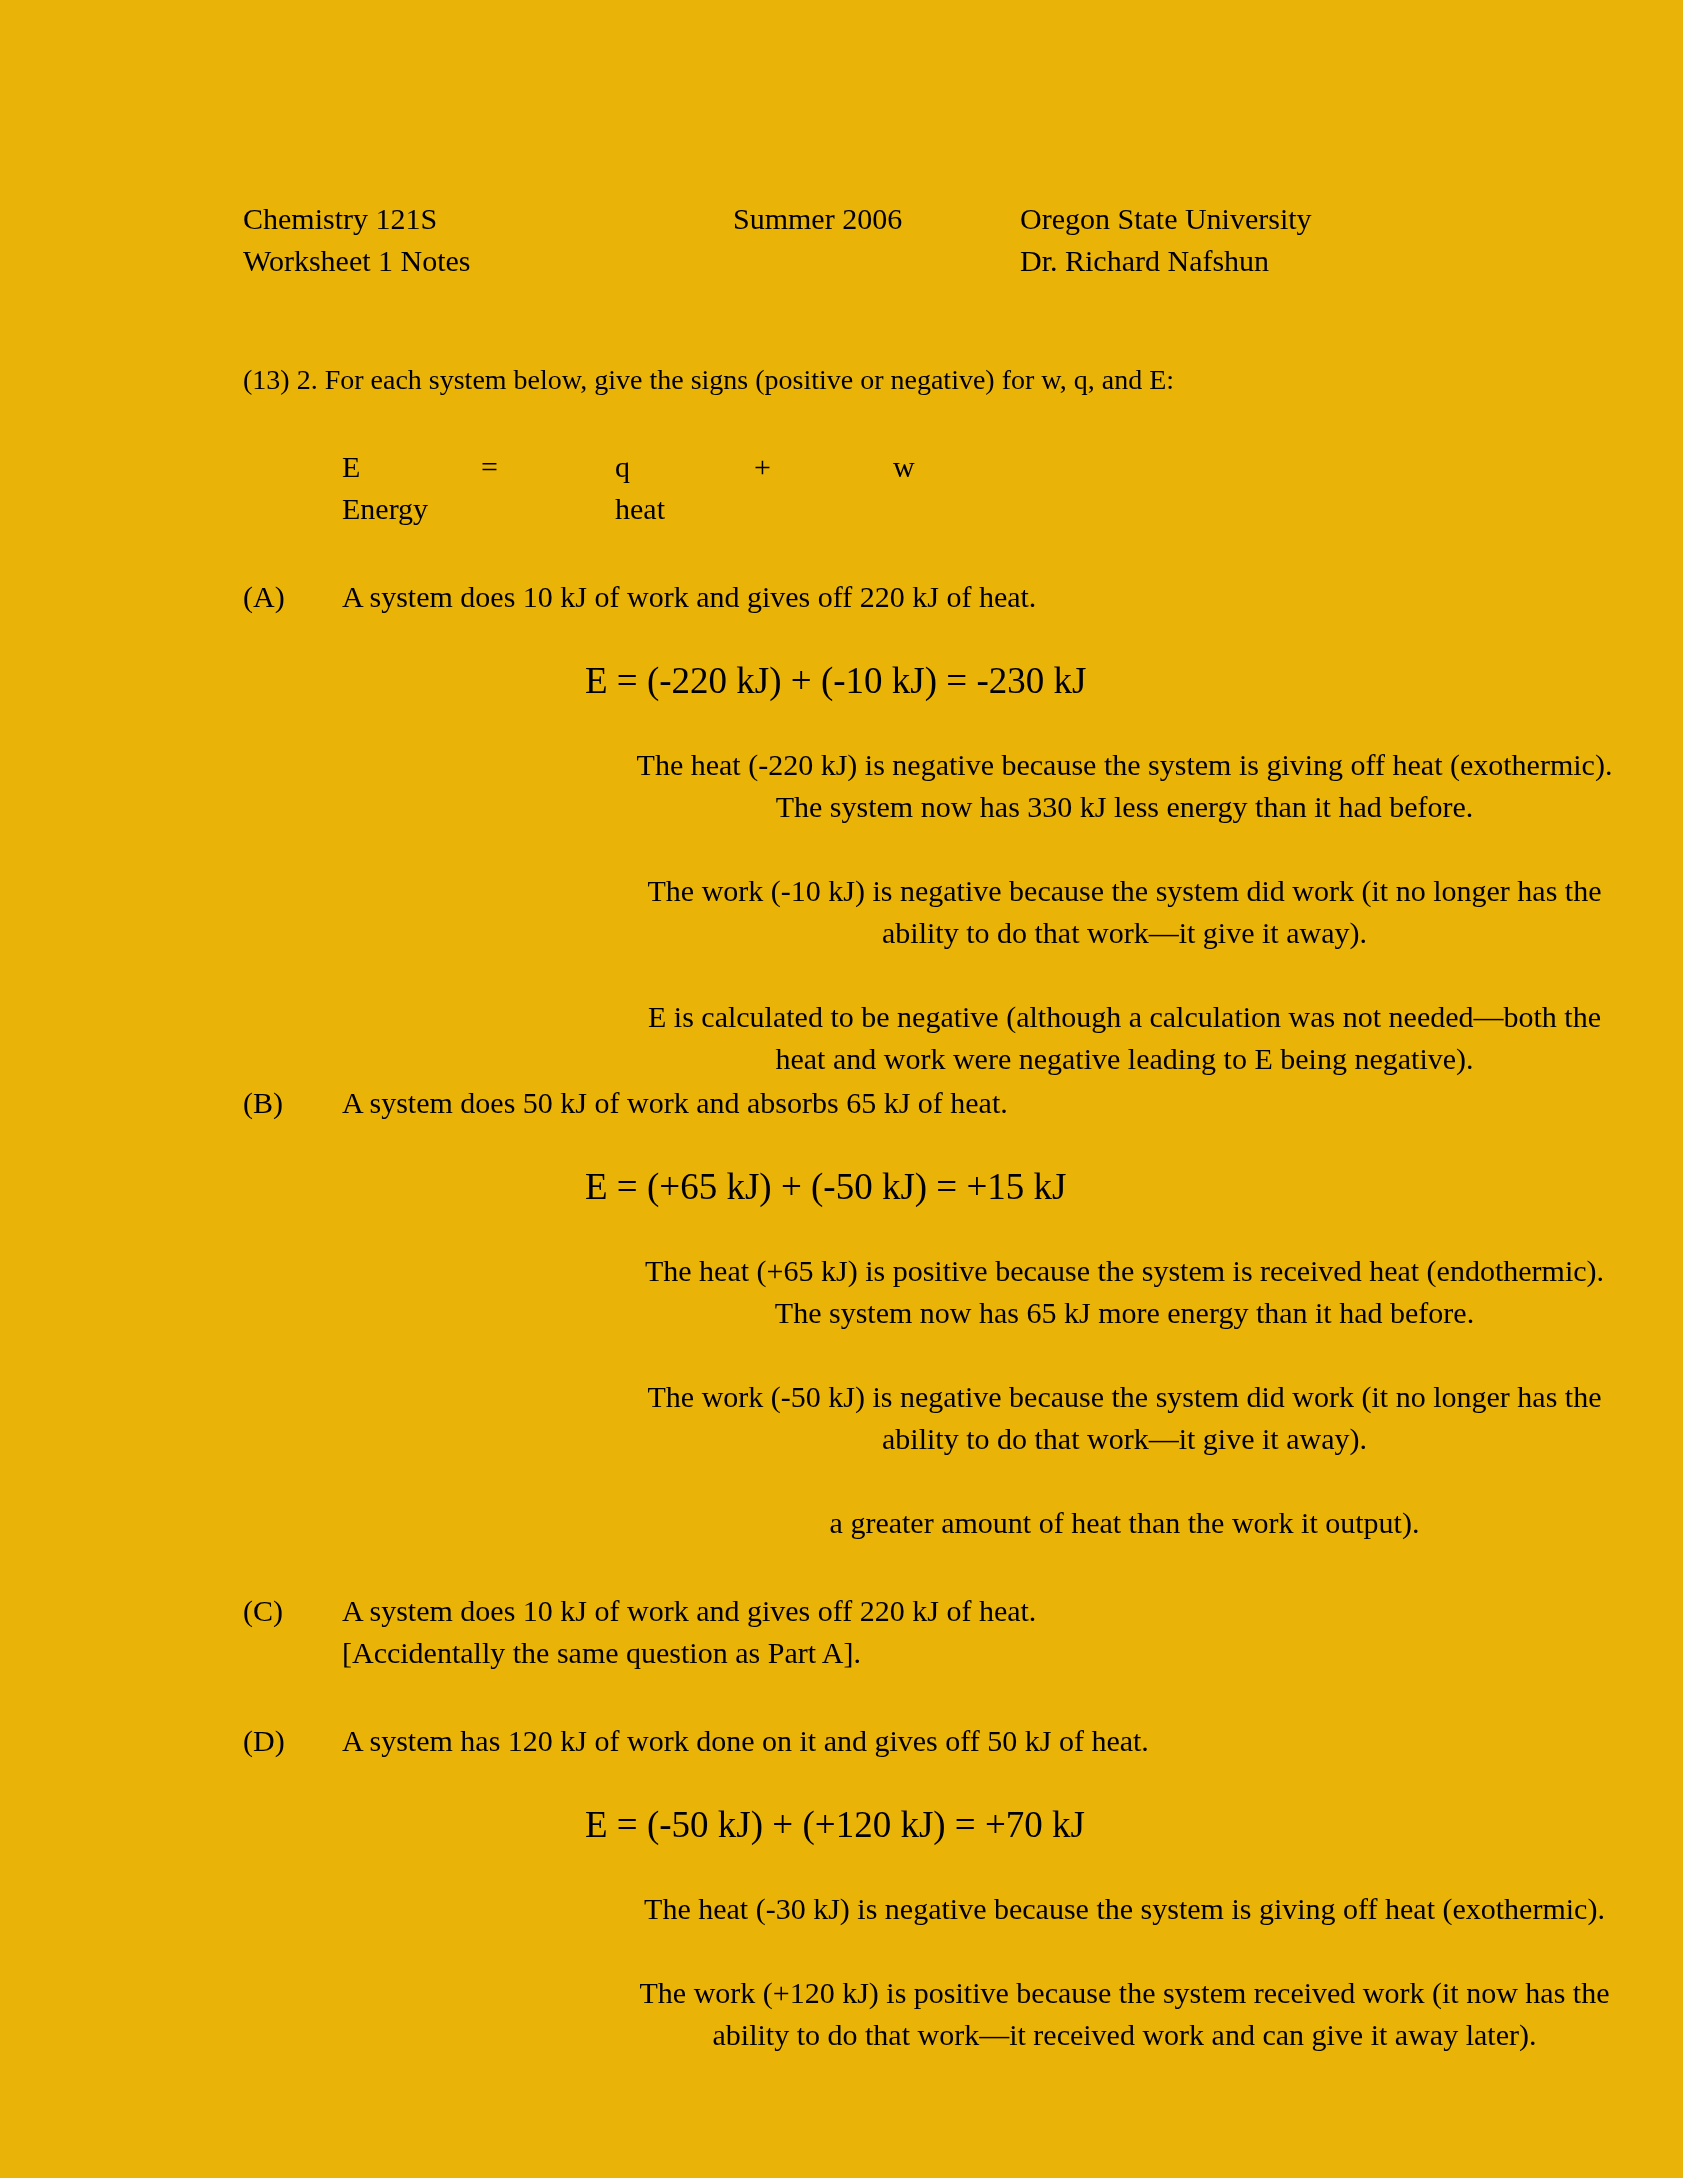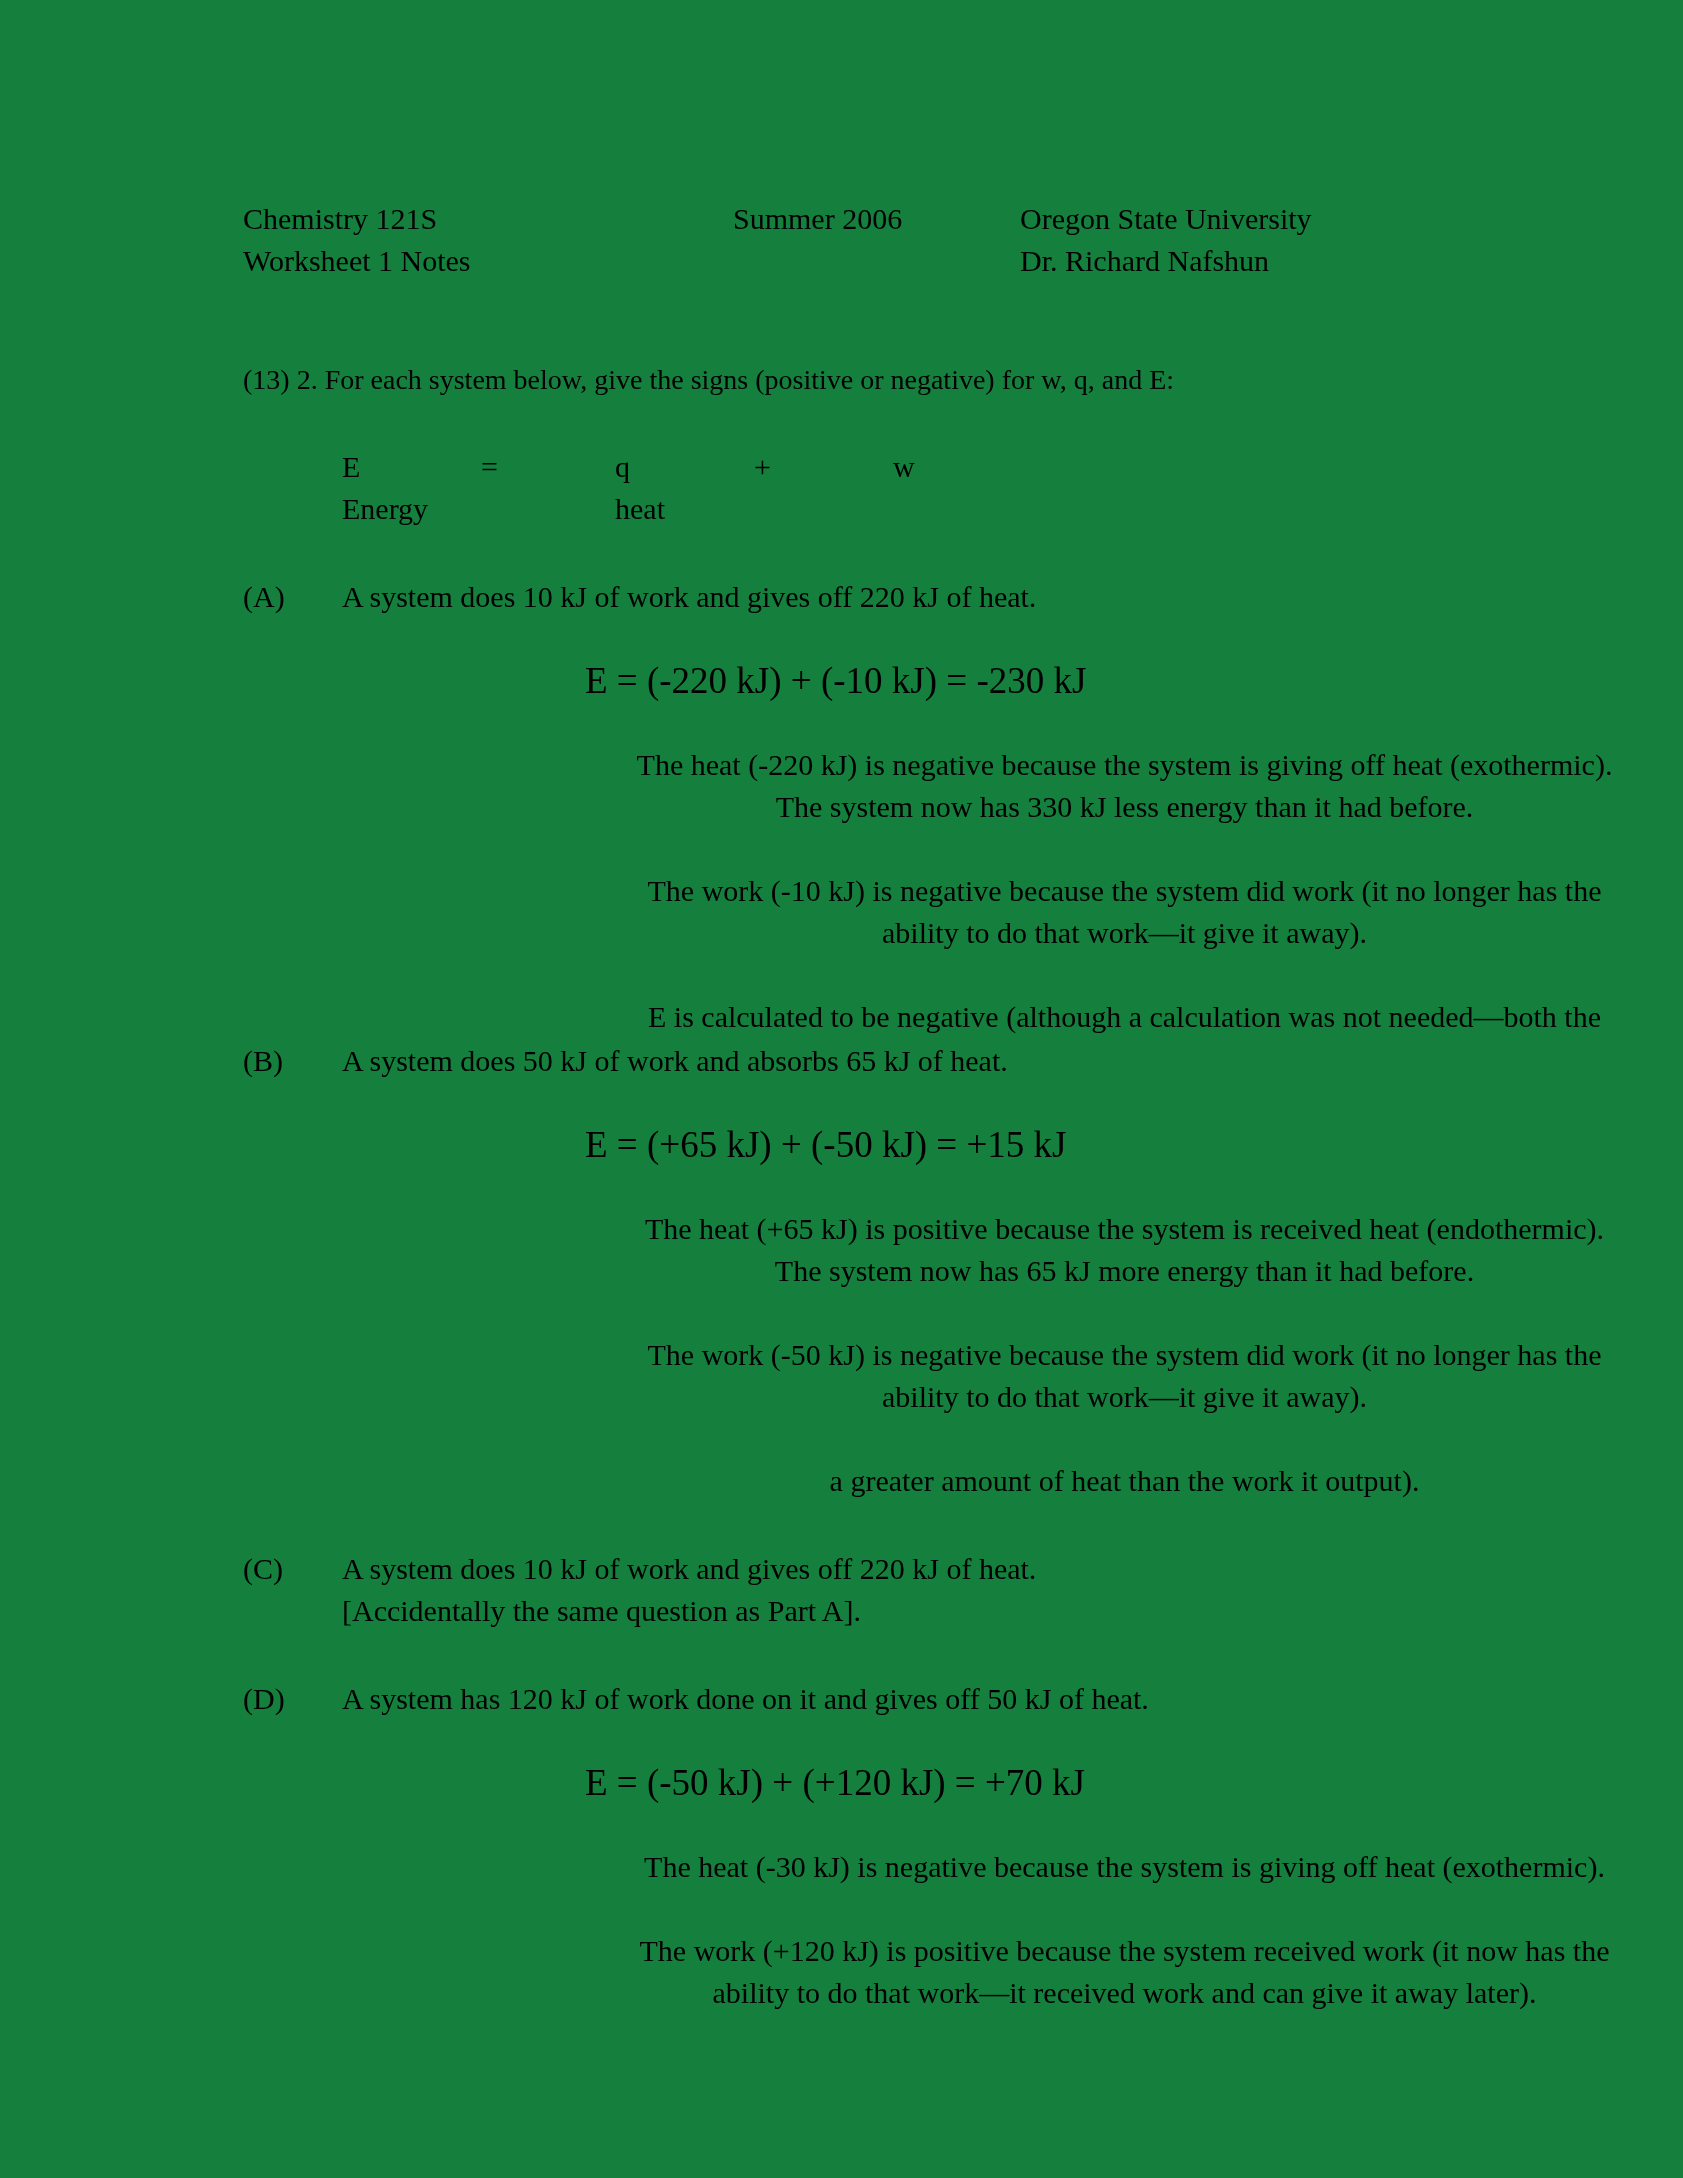--- a/index.html
+++ b/index.html
@@ -4,21 +4,21 @@
 <style>
   html, body {
     margin: 0;
     padding: 0;
     background: #ffffff;
   }
   .page {
     position: relative;
     width: 1683px;
     height: 2178px;
-    background: #15803d;
+    background: #eab308;
     font-family: "Liberation Serif", "DejaVu Serif", serif;
     color: #000000;
     overflow: hidden;
   }
   .content {
     position: absolute;
     left: 243px;
     top: 198px;
     width: 1178px;
   }
@@ -133,20 +133,21 @@
     <div class="para">
       <span class="ln">The heat (-220 kJ) is negative because the system is giving off heat (exothermic).</span>
       <span class="ln">The system now has 330 kJ less energy than it had before.</span>
     </div>
     <div class="para">
       <span class="ln">The work (-10 kJ) is negative because the system did work (it no longer has the</span>
       <span class="ln">ability to do that work—it give it away).</span>
     </div>
     <div class="para">
       <span class="ln">E is calculated to be negative (although a calculation was not needed—both the</span>
+      <span class="ln">heat and work were negative leading to E being negative).</span>
     </div>
 
     <div class="part no-gap">
       <span class="part-label">(B)</span>
       <span class="part-body">A system does 50 kJ of work and absorbs 65 kJ of heat.</span>
     </div>
     <div class="eqn">E = (+65 kJ) + (-50 kJ) = +15 kJ</div>
     <div class="para">
       <span class="ln">The heat (+65 kJ) is positive because the system is received heat (endothermic).</span>
       <span class="ln">The system now has 65 kJ more energy than it had before.</span>

